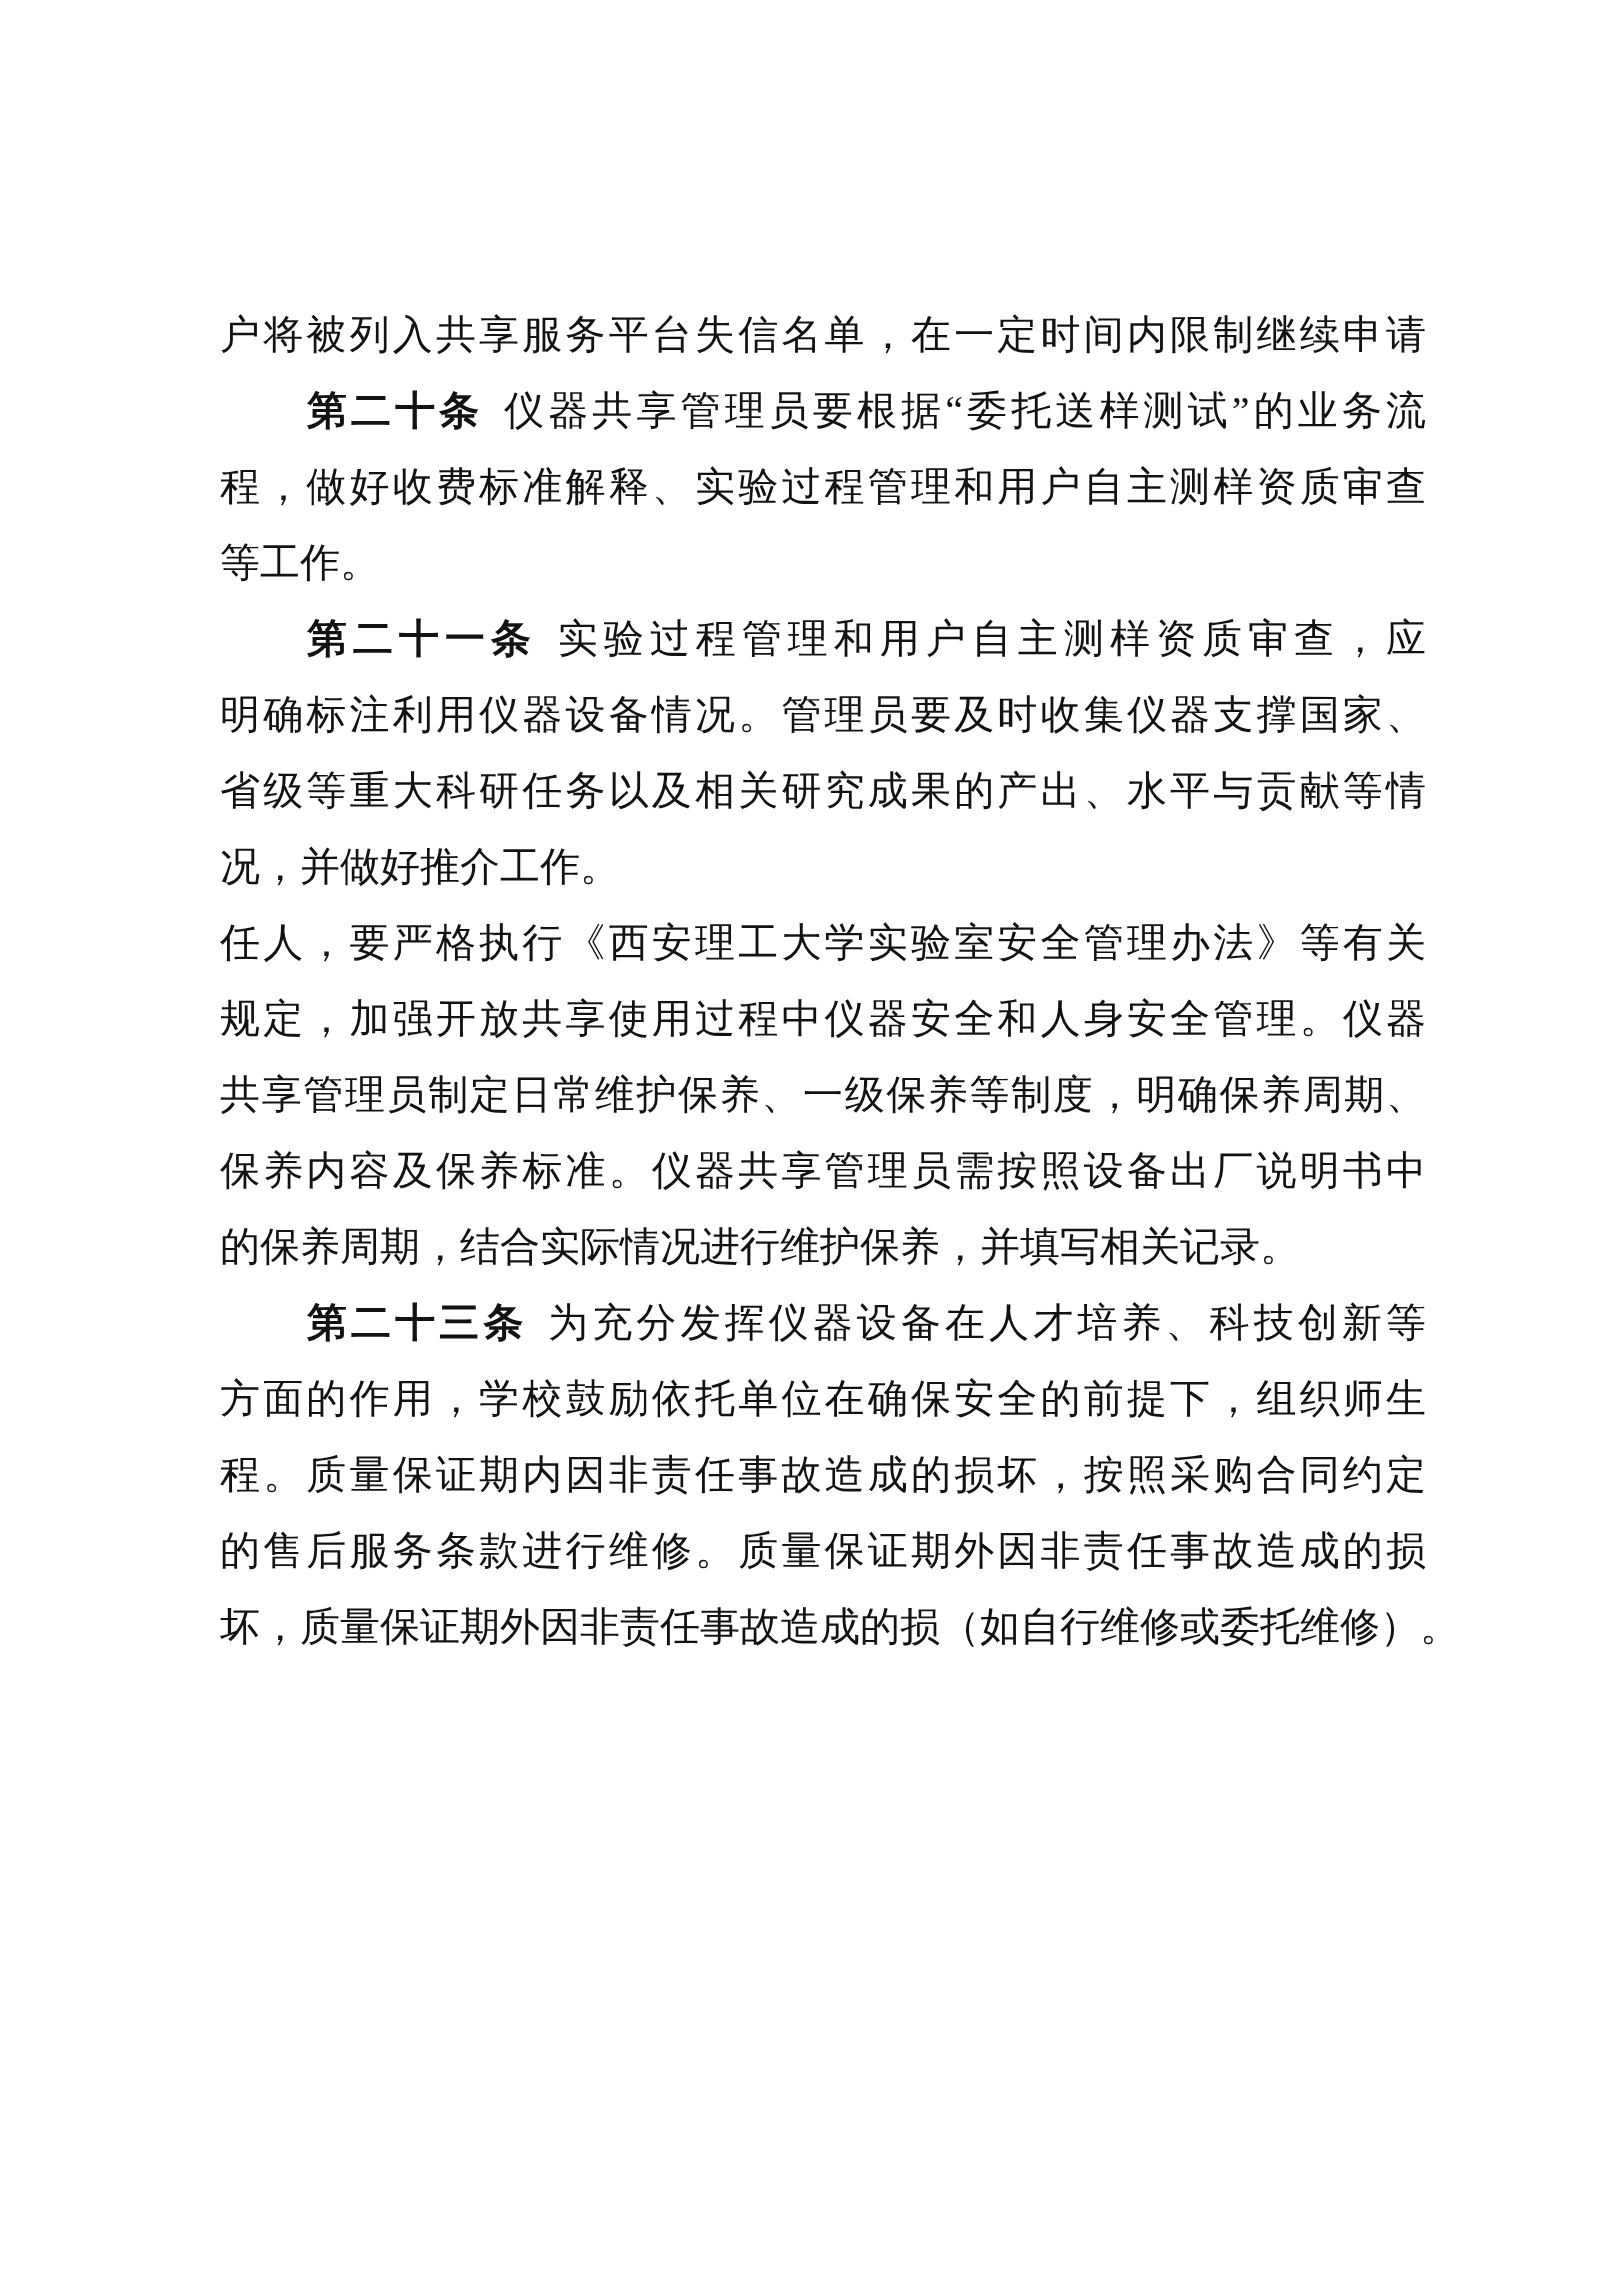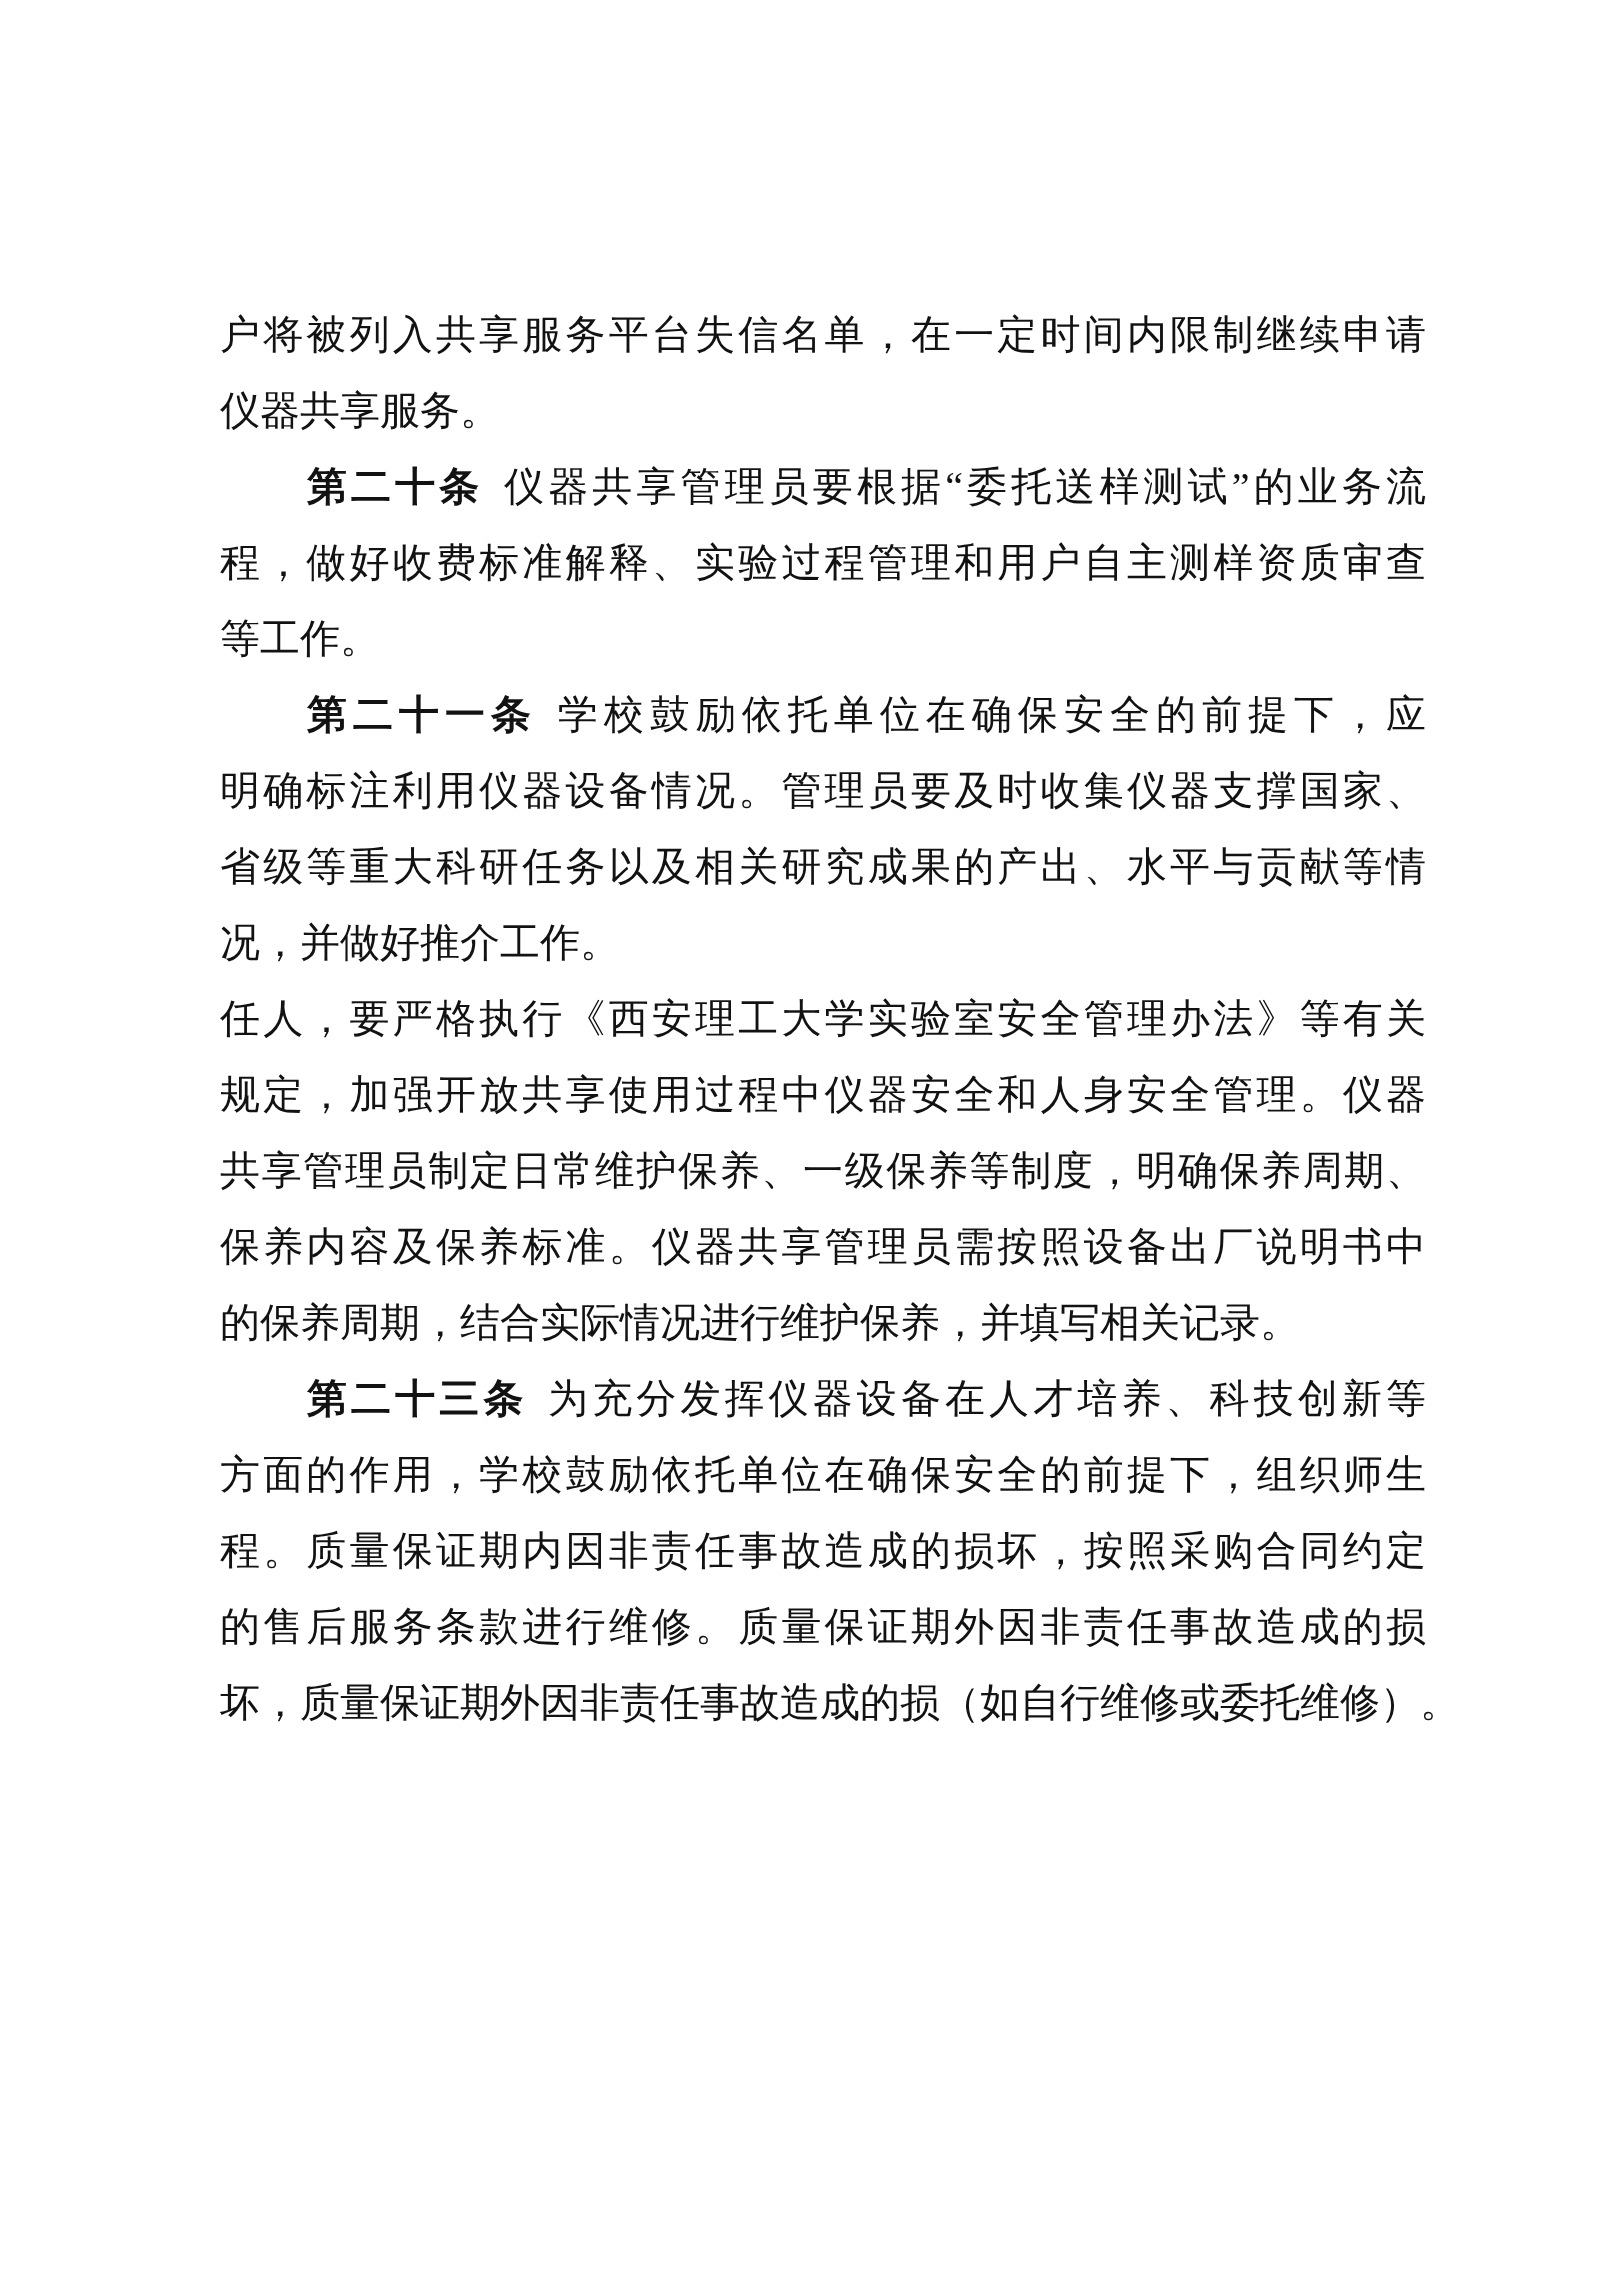--- a/index.html
+++ b/index.html
@@ -62,29 +62,28 @@
   }
 </style>
 </head>
 <body>
 
 <div class="page">
   <div class="content">
 
     <div class="line fill"><span>户将被列入共享服务平台失信名单，在一定时间内限制继续申请</span></div>
 
-    <div class="line last"><span>仪器共享服务。</span></div>
 
     <div class="line fill indent"><span class="head">第二十条</span><span>仪器共享管理员要根据“委托送样测试”的业务流</span></div>
 
     <div class="line fill"><span>程，做好收费标准解释、实验过程管理和用户自主测样资质审查</span></div>
 
     <div class="line last"><span>等工作。</span></div>
 
-    <div class="line fill indent"><span class="head">第二十一条</span><span>学校鼓励依托单位在确保安全的前提下，应</span></div>
+    <div class="line fill indent"><span class="head">第二十一条</span><span>实验过程管理和用户自主测样资质审查，应</span></div>
 
     <div class="line fill"><span>明确标注利用仪器设备情况。管理员要及时收集仪器支撑国家、</span></div>
 
     <div class="line fill"><span>省级等重大科研任务以及相关研究成果的产出、水平与贡献等情</span></div>
 
     <div class="line last"><span>况，并做好推介工作。</span></div>
 
 
     <div class="line fill"><span>任人，要严格执行《西安理工大学实验室安全管理办法》等有关</span></div>
 

